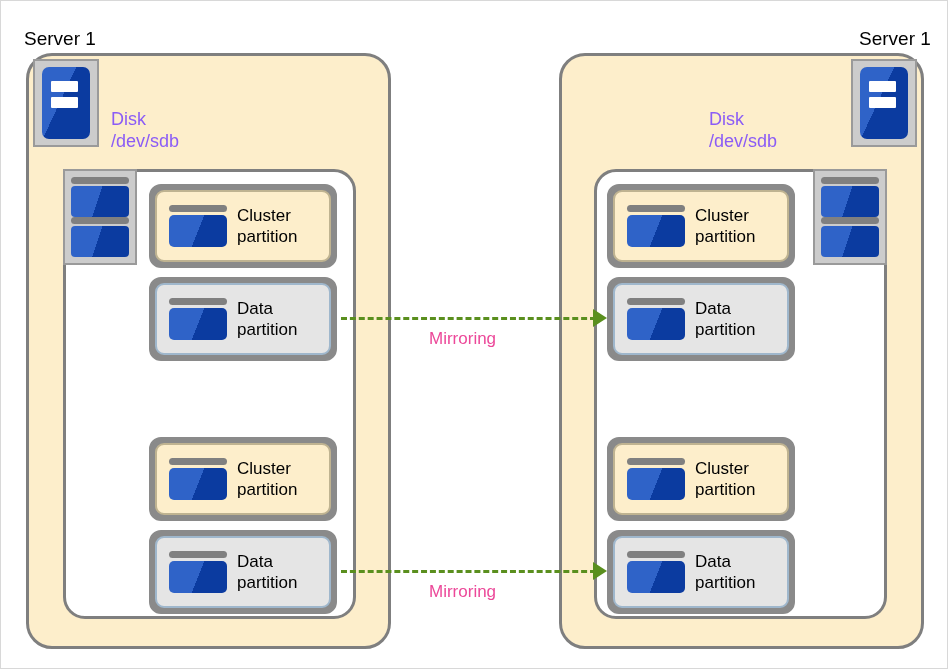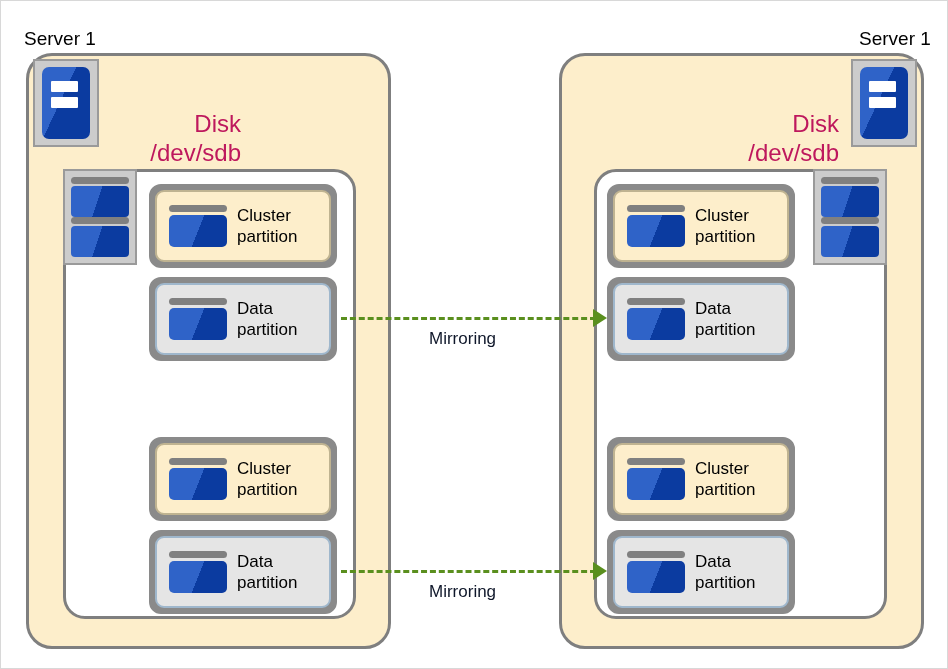--- a/index.html
+++ b/index.html
@@ -39,23 +39,23 @@
   
   .disk-box {
     position: absolute;
     background: #ffffff;
     border: 3px solid #7f7f7f;
     border-radius: 22px;
     box-sizing: border-box;
   }
   .disk-title {
     position: absolute;
-    font-size: 24px;
-    color: #be185d;
-    text-align: right;
+    font-size: 18px;
+    color: #8b5cf6;
+    text-align: left;
     line-height: 1.22;
     white-space: pre-line;
   }
 
   
   .server-icon {
     position: absolute;
     width: 66px;
     height: 88px;
     background: #cccccc;
@@ -176,21 +176,21 @@
   .mirror-head {
     position: absolute;
     width: 0; height: 0;
     border-top: 9px solid transparent;
     border-bottom: 9px solid transparent;
     border-left: 14px solid #5a8f1e;
   }
   .mirror-label {
     position: absolute;
     font-size: 17px;
-    color: #0f172a;
+    color: #ec4899;
     white-space: nowrap;
   }
 </style>
 </head>
 <body>
 
 <div id="canvas">
 
   <div class="server-label" style="left:23px; top:28px;">Server 1</div>
 

